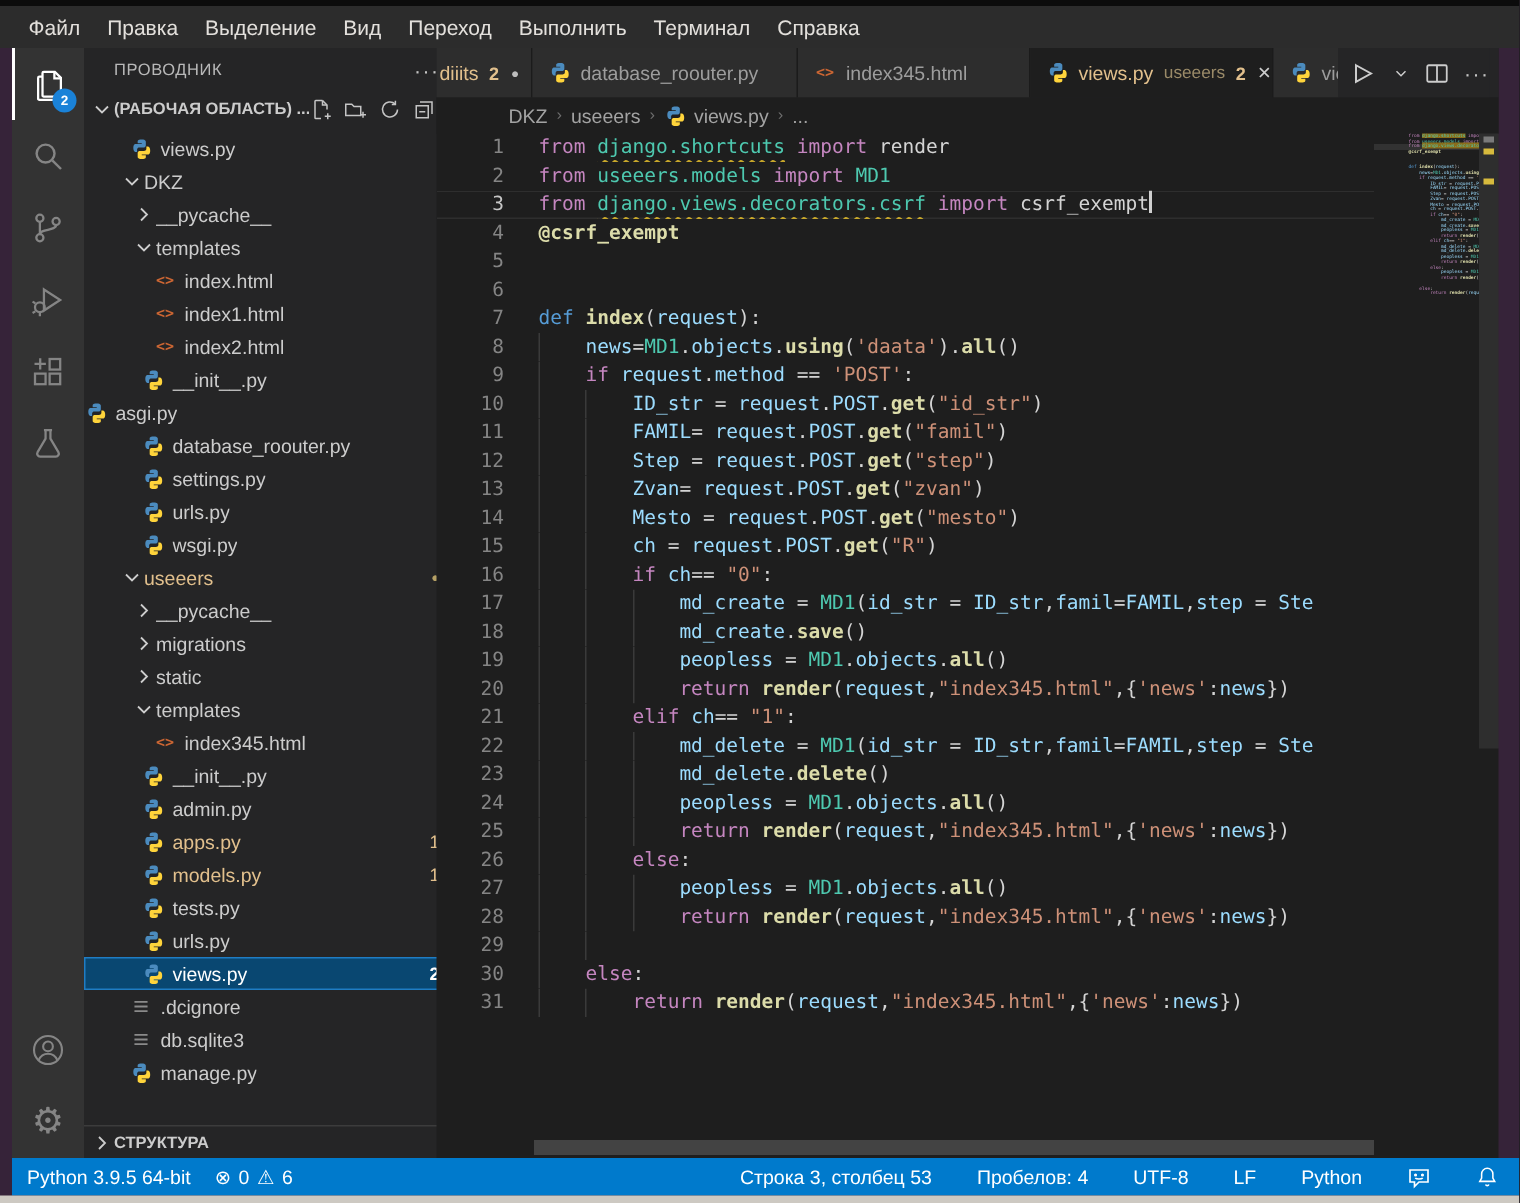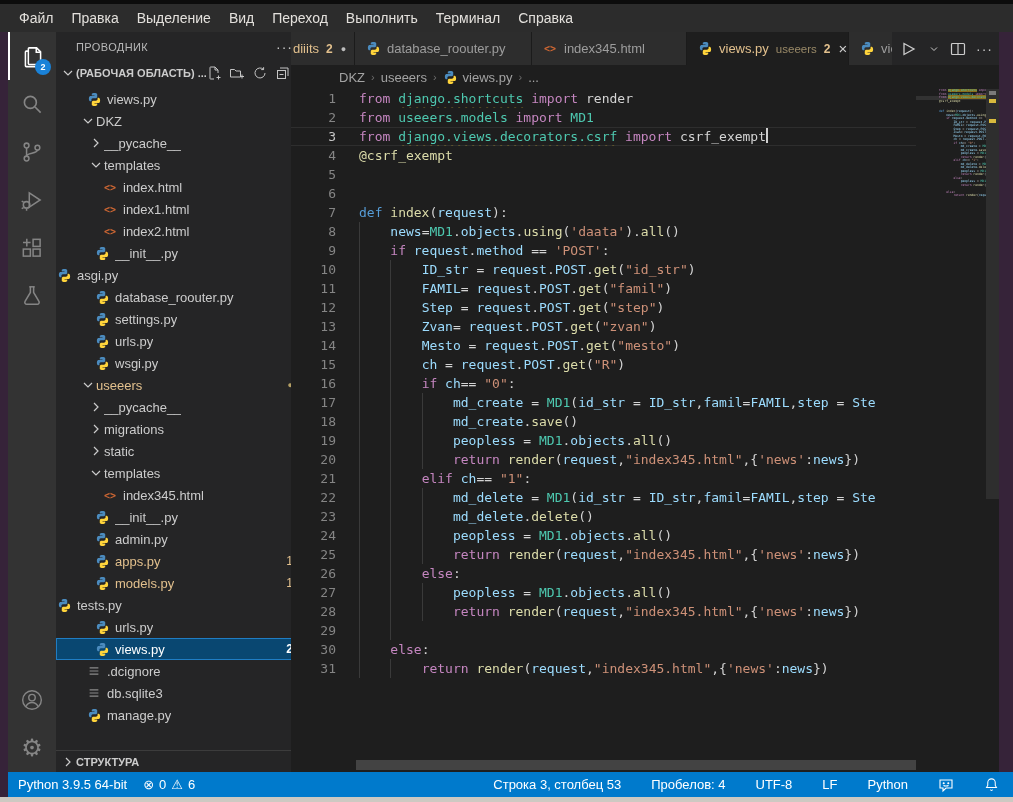--- a/index.html
+++ b/index.html
@@ -65,21 +65,21 @@
 
   .codearea { position:absolute; left:0; top:57px; width:625px; height:600px; font-family:"DejaVu Sans Mono", monospace;
               font-size:13px; line-height:19px; overflow:hidden; }
   .line { height:19px; display:flex; white-space:pre; }
   .line.cur-line { box-shadow: inset 0 1px 0 #2e2e2e, inset 0 -1px 0 #2e2e2e; }
   .ln { width:45px; text-align:right; color:#858585; flex:none; }
   .line.cur-line .ln { color:#c6c6c6; }
   .ltxt { position:relative; padding-left:23px; flex:1; overflow:hidden; }
   .guide { position:absolute; top:0; bottom:0; width:1px; background:#3a3a3a; }
   .tok.kw { color:#c586c0; } .tok.def { color:#569cd6; } .tok.mod { color:#4ec9b0; }
-  .tok.fn { color:#dcdcaa; } .tok.var { color:#9cdcfe; } .tok.str { color:#ce9178; } .tok.pun { color:#d4d4d4; }
+  .tok.fn { color:#dcdcaa;font-weight:bold; } .tok.var { color:#9cdcfe; } .tok.str { color:#ce9178; } .tok.pun { color:#d4d4d4; }
   .tok.sq { text-decoration-line:underline; text-decoration-style:wavy; text-decoration-color:#c9a82a; text-underline-offset:4px; }
   .cursor { display:inline-block; width:2px; height:15px; background:#cfcfcf; vertical-align:-2px; }
 
   .minimap { position:absolute; left:625px; top:57px; width:70px; height:140px; overflow:hidden;
              font-family:"DejaVu Sans Mono", monospace; }
   .minimap .line { height:3.5px; line-height:3.5px; font-size:3px; display:block; white-space:pre; box-shadow:none; }
   .minimap .tok.sq { text-decoration:none; background:#8a6d1a; }
   .minimap .line.cur-line { background:rgba(255,255,255,0.09); }
 
   .vscroll { position:absolute; right:0; top:57px; width:13px; height:683px; }
@@ -399,21 +399,21 @@
         <div class="trow" style="padding-left: 38px;">
           <span class="ficon">
             <svg width="15" height="15" viewBox="0 0 16 16">
               <path fill="#4b8bbe" d="M7.9 1c-3 0-2.8 1.3-2.8 1.3v1.5H8v.4H3.9S2 3.9 2 6.9s1.7 3 1.7 3h1V8.4s-.1-1.7 1.7-1.7h2.9s1.6 0 1.6-1.6V2.6S11.2 1 7.9 1z"></path>
               <path fill="#ffd43b" d="M8.1 15c3 0 2.8-1.3 2.8-1.3v-1.5H8v-.4h4.1s1.9.2 1.9-2.8-1.7-3-1.7-3h-1v1.5s.1 1.7-1.7 1.7H6.7s-1.6 0-1.6 1.6v2.6S4.8 15 8.1 15z"></path>
             </svg>
           </span>
           <span class="tname modified">models.py</span>
           <span class="tbadge">1</span>
         </div>
-        <div class="trow" style="">
+        <div class="trow" style="padding-left: 38px;">
           <span class="ficon">
             <svg width="15" height="15" viewBox="0 0 16 16">
               <path fill="#4b8bbe" d="M7.9 1c-3 0-2.8 1.3-2.8 1.3v1.5H8v.4H3.9S2 3.9 2 6.9s1.7 3 1.7 3h1V8.4s-.1-1.7 1.7-1.7h2.9s1.6 0 1.6-1.6V2.6S11.2 1 7.9 1z"></path>
               <path fill="#ffd43b" d="M8.1 15c3 0 2.8-1.3 2.8-1.3v-1.5H8v-.4h4.1s1.9.2 1.9-2.8-1.7-3-1.7-3h-1v1.5s.1 1.7-1.7 1.7H6.7s-1.6 0-1.6 1.6v2.6S4.8 15 8.1 15z"></path>
             </svg>
           </span>
           <span class="tname">tests.py</span>
         </div>
         <div class="trow" style="padding-left: 38px;">
           <span class="ficon">

